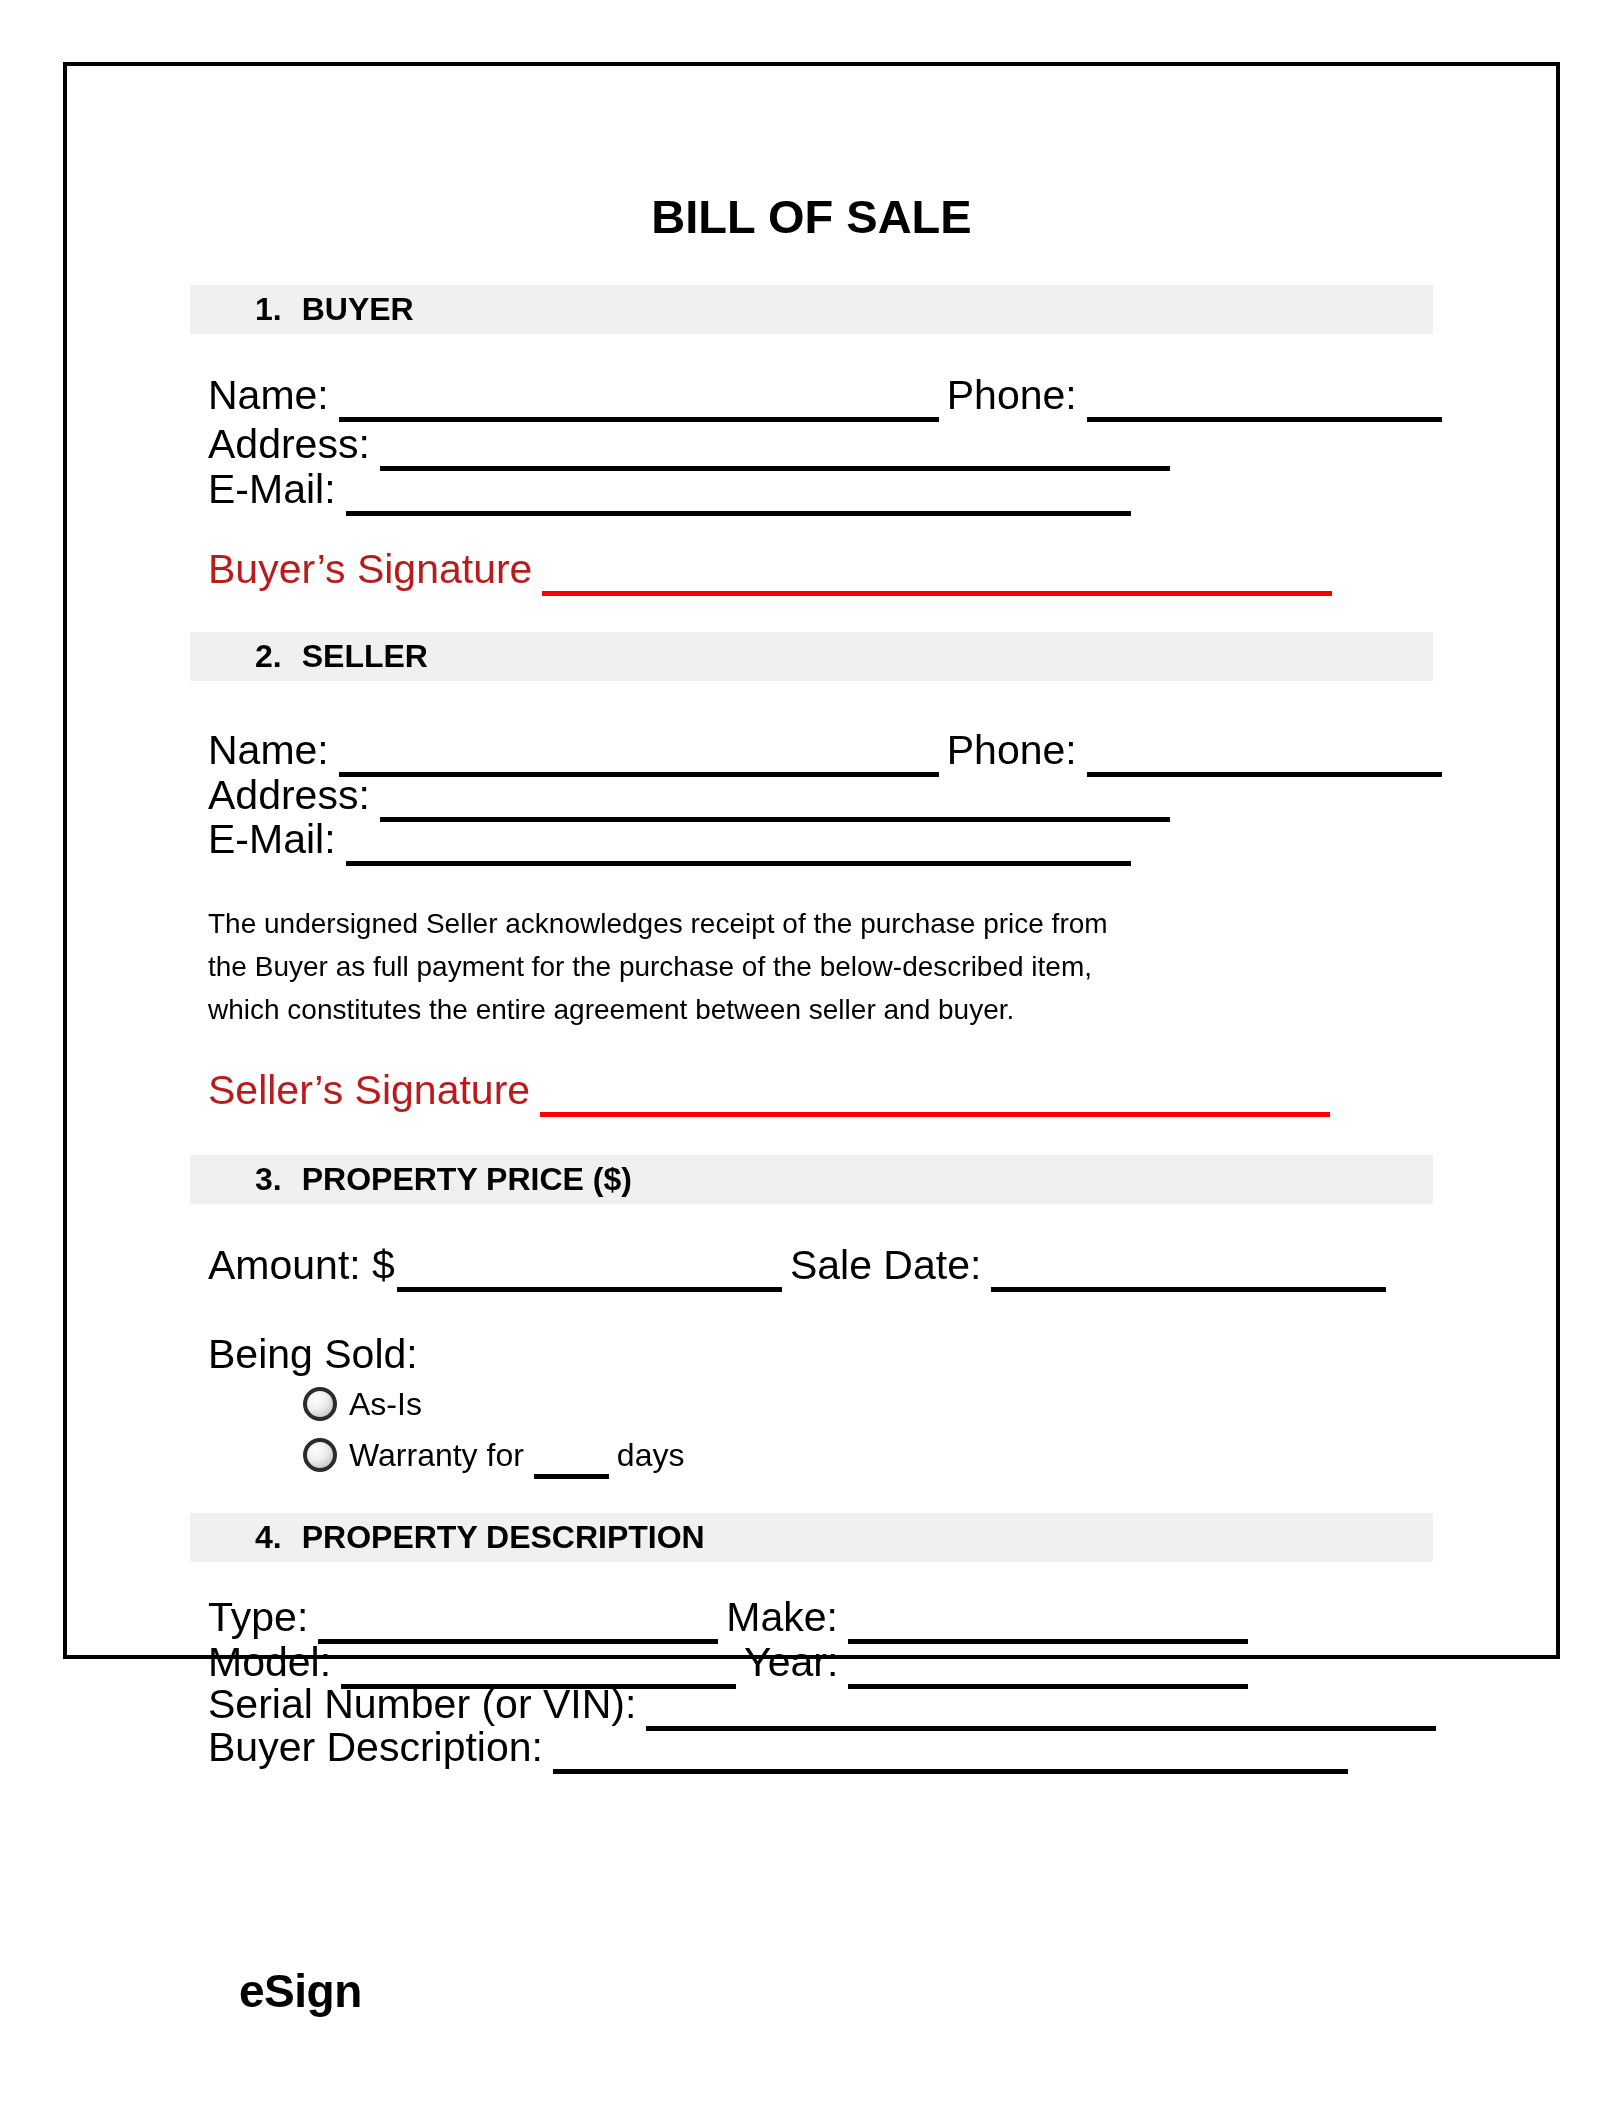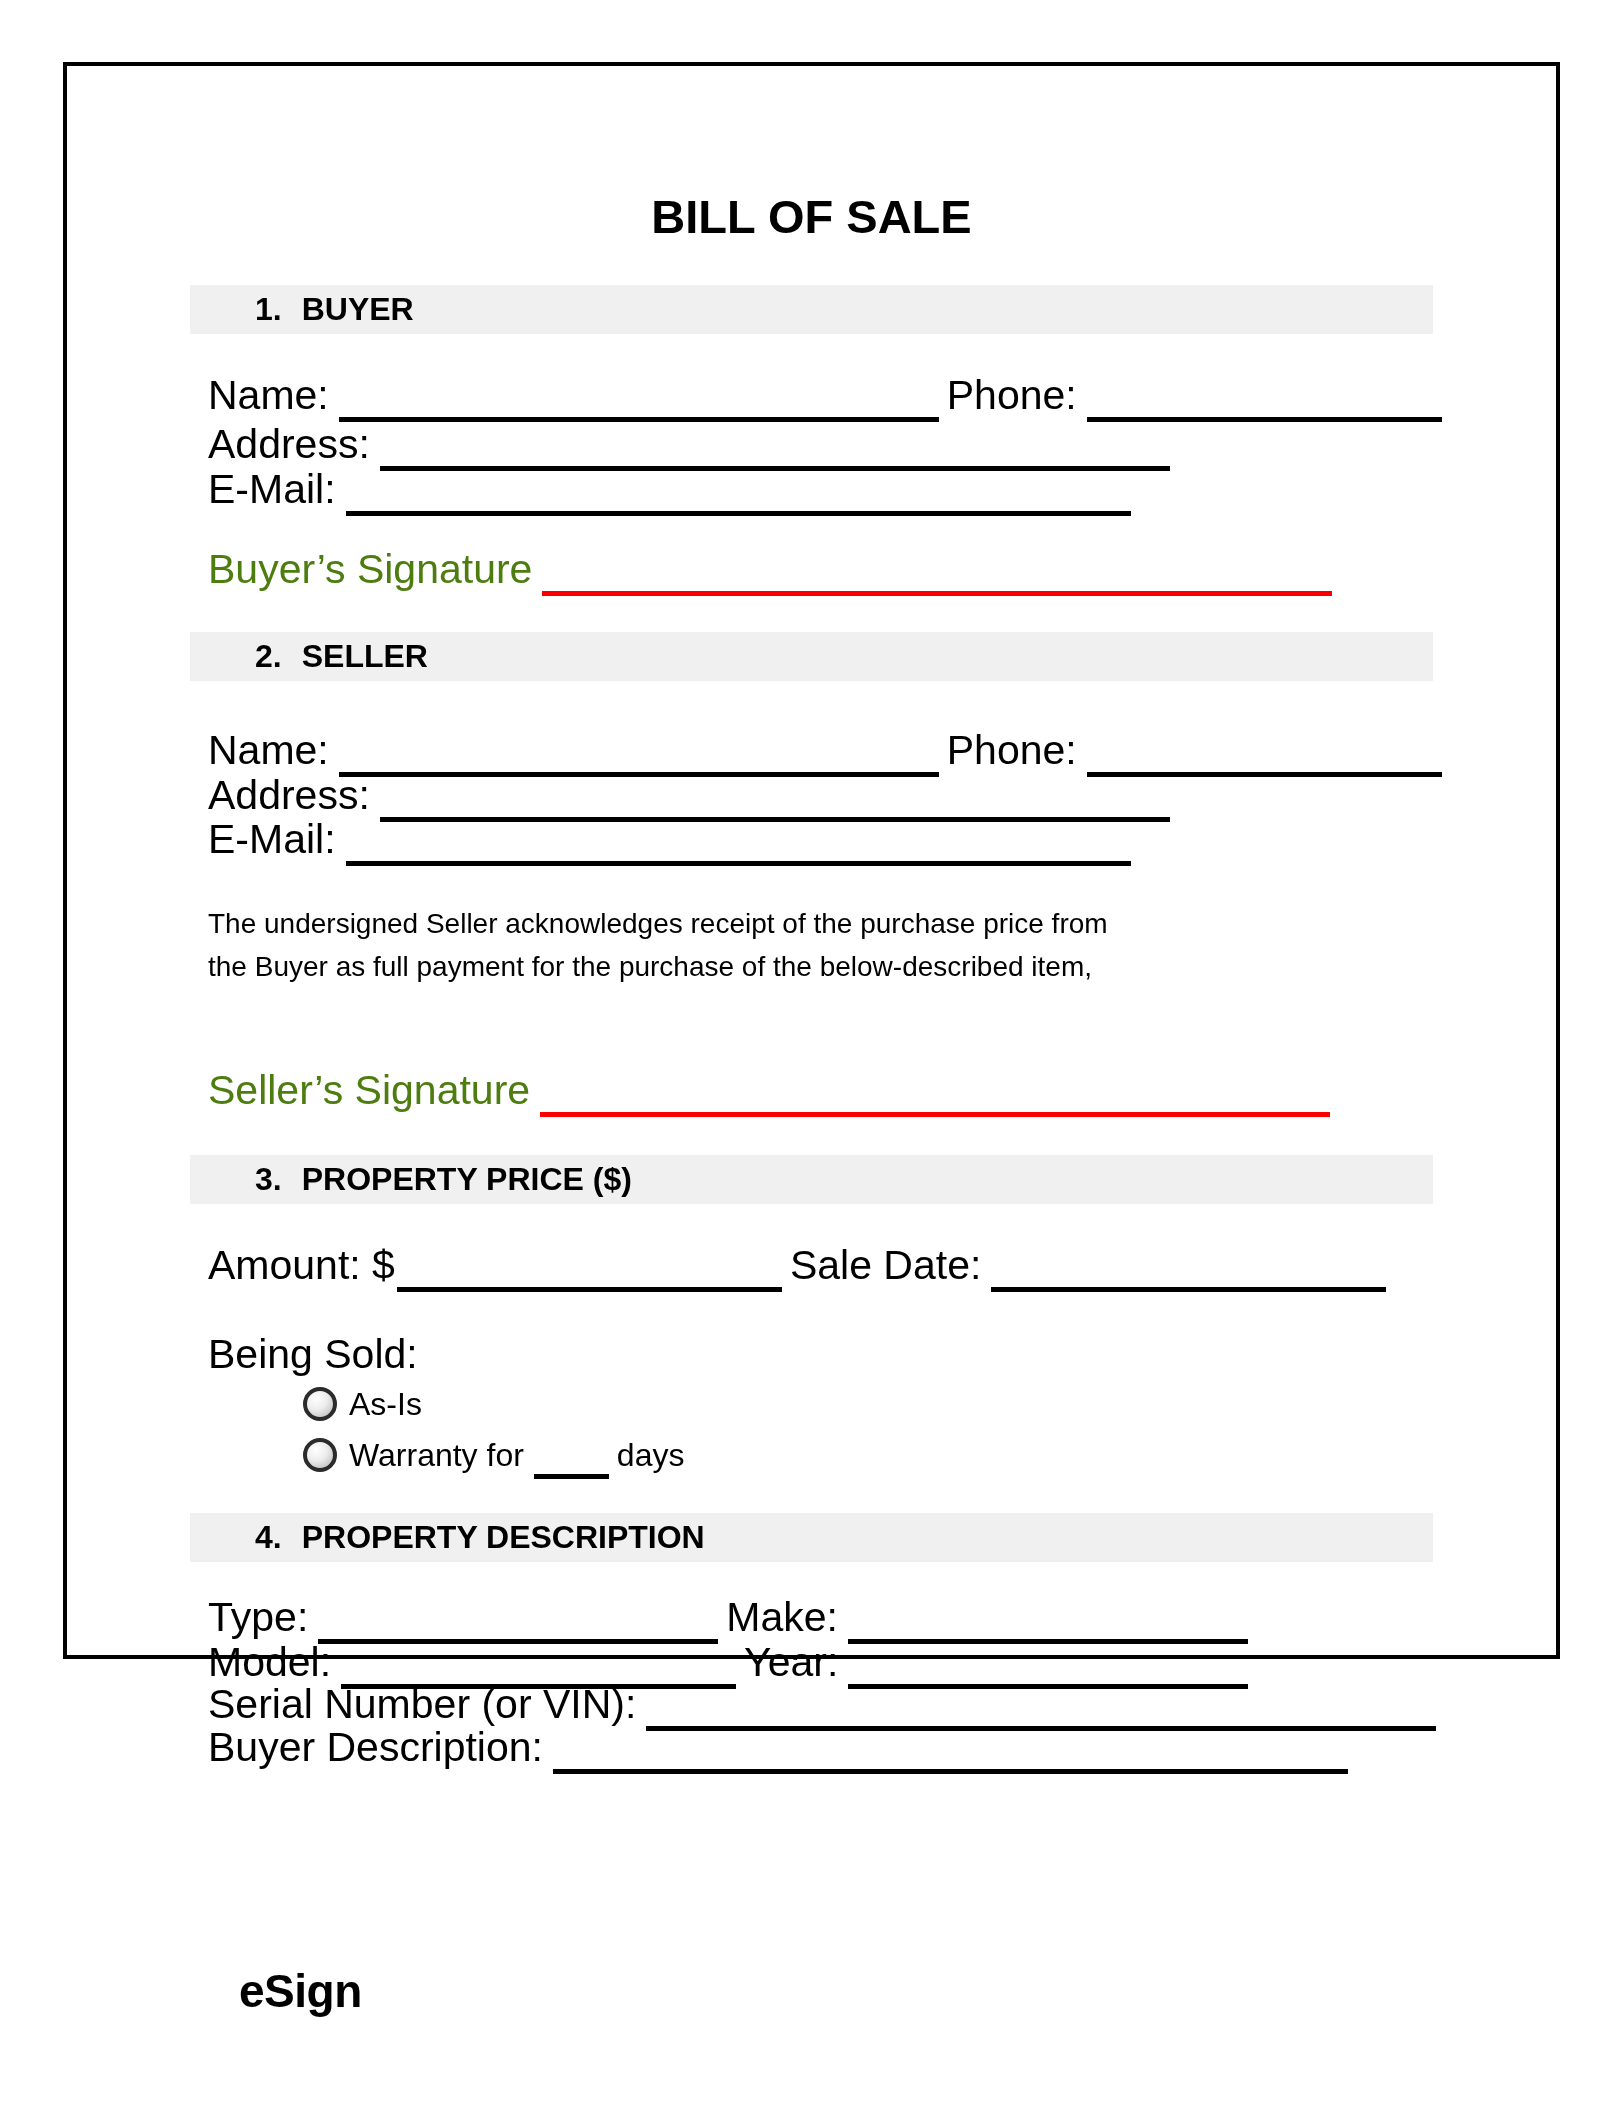--- a/index.html
+++ b/index.html
@@ -3,21 +3,21 @@
 <meta charset="utf-8">
 <style>
   html,body{margin:0;padding:0;background:#ffffff;}
   body{width:1624px;height:2112px;position:relative;font-family:"Liberation Sans",sans-serif;color:#000;}
   .page{position:absolute;left:63px;top:62px;width:1497px;height:1597px;border:4px solid #000;box-sizing:border-box;background:#fff;}
   .title{position:absolute;top:127px;left:0;width:100%;text-align:center;font-size:47px;font-weight:bold;line-height:1;margin:0;}
   .band{position:absolute;left:123px;width:1243px;height:49px;background:#f0f0f0;display:flex;align-items:center;box-sizing:border-box;padding-left:65px;font-size:32px;font-weight:bold;}
   .band .num{margin-right:20px;}
   .row{position:absolute;left:141px;font-size:41px;line-height:36px;white-space:nowrap;}
   .blank{display:inline-block;height:0;border-bottom:5px solid #000;transform:translateY(13px);margin-left:10px;margin-right:8px;}
-  .sig{color:#4d7c0f;text-align:center;}
+  .sig{color:#b91c1c;text-align:center;}
   .sig .blank{border-bottom-color:#fb0000;}
   .para{position:absolute;left:141px;font-size:28px;line-height:43px;}
   .radio-row{position:absolute;left:236px;font-size:32px;line-height:38px;white-space:nowrap;}
   .radio{display:inline-block;width:26px;height:26px;border:4px solid #2b2b2b;border-radius:50%;vertical-align:middle;margin-right:12px;margin-top:-6px;background:radial-gradient(circle at 35% 30%,#ffffff 0%,#ececec 45%,#b0b0b0 100%);}
   .bold{font-weight:normal;}
   .brand{position:absolute;left:172px;top:1898px;font-size:46px;font-weight:bold;letter-spacing:-0.5px;}
   .w75{width:75px}.w355{width:355px}.w385{width:385px}.w395{width:395px}.w400{width:400px}
   .w600{width:600px}.w785{width:785px}.w790{width:790px}.w795{width:795px}
 </style>
 </head>
@@ -57,20 +57,21 @@
   <div class="row" style="top:711px;">
     <span>Address:</span><span class="blank w790"></span>
   </div>
   <div class="row" style="top:755px;">
     <span>E-Mail:</span><span class="blank w785"></span>
   </div>
 
   <div class="para" style="top:836px;">
     <div>The undersigned Seller acknowledges receipt of the purchase price from</div>
     <div>the Buyer as full payment for the purchase of the below-described item,</div>
+    <div>which constitutes the entire agreement between seller and buyer.</div>
   </div>
 
   <div class="row sig" style="top:1006px;">
     <span>Seller’s Signature</span><span class="blank w790"></span>
   </div>
 
   <div class="band" style="top:1089px;">
     <span class="num">3.</span>
     <span>PROPERTY PRICE ($)</span>
   </div>

